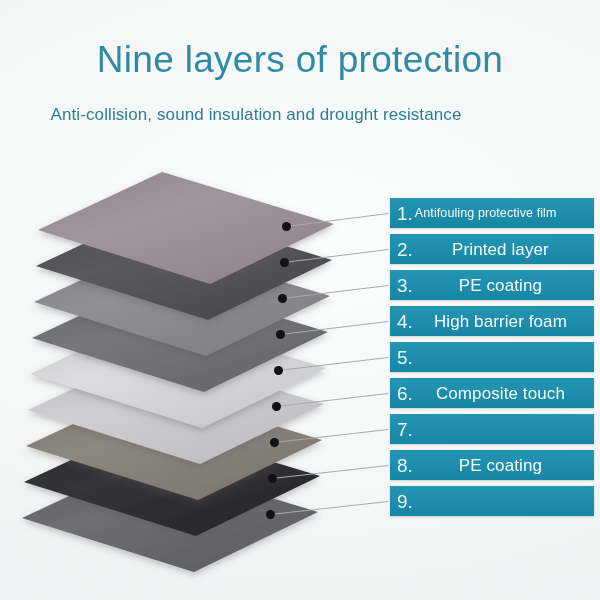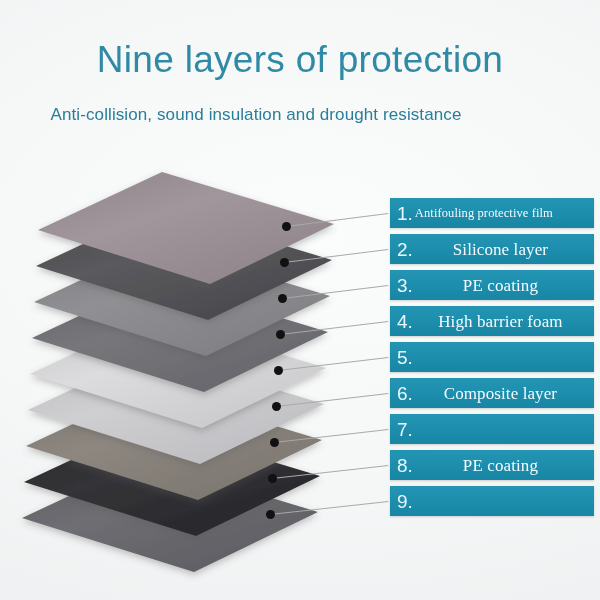--- a/index.html
+++ b/index.html
@@ -126,21 +126,20 @@
   }
   .label-text {
     flex: 1 1 auto;
     text-align: center;
     padding-right: 6px;
     font-size: 17px;
     line-height: 19px;
     letter-spacing: 0.1px;
     white-space: nowrap;
     color: #f4fcff;
-    font-family: Liberation Serif, serif;
   }
   
   .label-bar.compact .label-text {
     font-size: 12.5px;
     text-align: left;
     padding-left: 2px;
   }
   .label-bar.compact .label-num {
     font-size: 19px;
   }
@@ -313,36 +312,36 @@
       <div class="conn-line" style="left: 270px; top: 514px; width: 118.714px; transform-origin: 0px 50%; transform: rotate(-6.28689deg); z-index: 22;"></div>
     </div>
 
   <div class="labels">
       <div class="label-bar compact">
         <span class="label-num">1.</span>
         <span class="label-text">Antifouling protective film</span>
       </div>
       <div class="label-bar">
         <span class="label-num">2.</span>
-        <span class="label-text">Silicone layer</span>
+        <span class="label-text">Printed layer</span>
       </div>
       <div class="label-bar">
         <span class="label-num">3.</span>
         <span class="label-text">PE coating</span>
       </div>
       <div class="label-bar">
         <span class="label-num">4.</span>
         <span class="label-text">High barrier foam</span>
       </div>
       <div class="label-bar">
         <span class="label-num">5.</span>
       </div>
       <div class="label-bar">
         <span class="label-num">6.</span>
-        <span class="label-text">Composite layer</span>
+        <span class="label-text">Composite touch</span>
       </div>
       <div class="label-bar">
         <span class="label-num">7.</span>
       </div>
       <div class="label-bar">
         <span class="label-num">8.</span>
         <span class="label-text">PE coating</span>
       </div>
       <div class="label-bar">
         <span class="label-num">9.</span>

